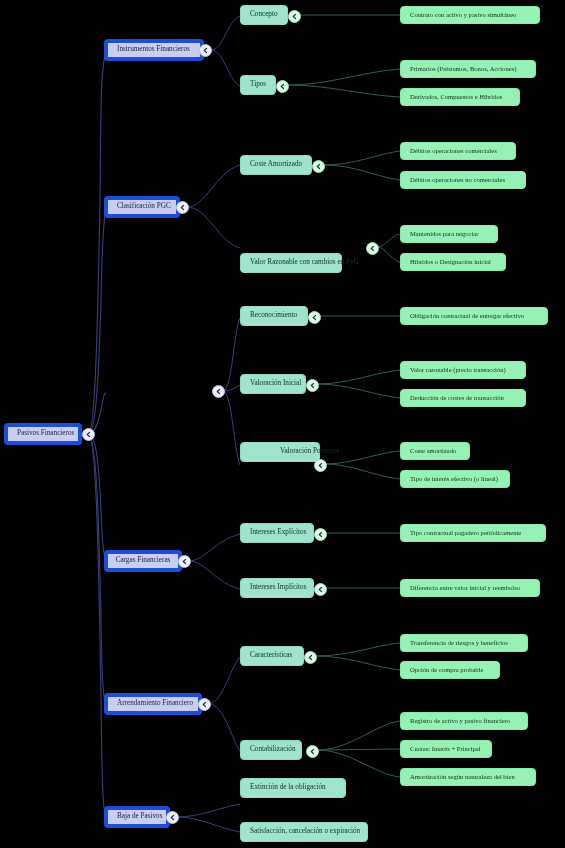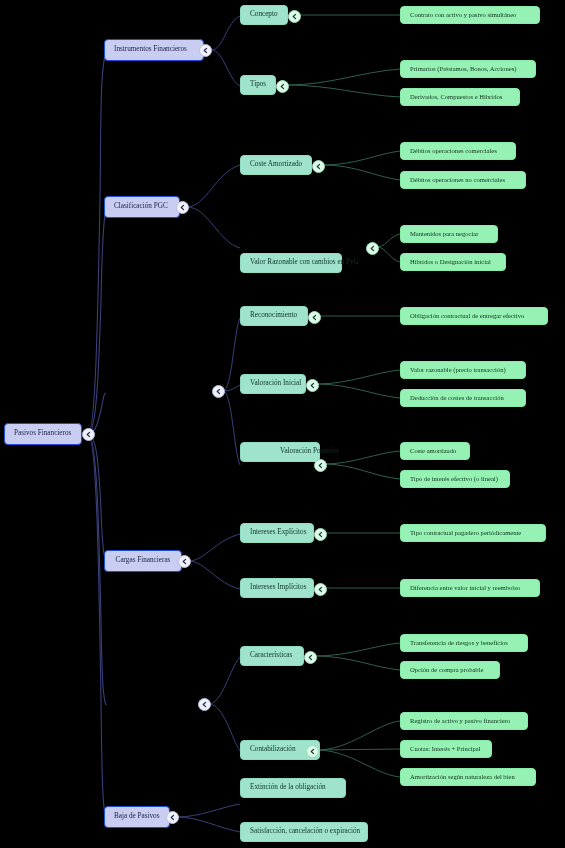--- a/index.html
+++ b/index.html
@@ -38,21 +38,21 @@
     padding: 0 9px;
   }
   .node-label {
     display: block;
     white-space: nowrap;
   }
   
   .node.lvl-root, .node.lvl1 {
     background: #c9cdf2;
     color: #1b1f3b;
-    border: 1px solid #1d4ed8;
+    border: 4px solid #1d4ed8;
     font-size: 7.2px;
     height: 22px;
   }
   
   .node.lvl2 {
     background: #9fe3cd;
     color: #10322a;
     border: 1px solid #8ddcc2;
     font-size: 7.2px;
     height: 20px;
@@ -190,20 +190,23 @@
 
   <div class="node lvl1" style="left:104px; top:550px; width:78px;justify-content:center;">
     <span class="node-label">Cargas Financieras</span>
   </div>
   <div class="toggle" style="left:178px; top:555px;">
     <svg width="7" height="7" viewBox="0 0 7 7">
         <path d="M4.6,1.3 L2.2,3.5 L4.6,5.7" fill="none" stroke="#1b1f3b" stroke-width="1.1" stroke-linecap="round" stroke-linejoin="round"></path>
       </svg>
   </div>
 
+  <div class="node lvl1" style="left:104px; top:693px; width:98px;">
+    <span class="node-label">Arrendamiento Financiero</span>
+  </div>
   <div class="toggle" style="left:198px; top:698px;">
     <svg width="7" height="7" viewBox="0 0 7 7">
         <path d="M4.6,1.3 L2.2,3.5 L4.6,5.7" fill="none" stroke="#1b1f3b" stroke-width="1.1" stroke-linecap="round" stroke-linejoin="round"></path>
       </svg>
   </div>
 
   <div class="node lvl1" style="left:104px; top:806px; width:66px;">
     <span class="node-label">Baja de Pasivos</span>
   </div>
   <div class="toggle" style="left:166px; top:811px;">
@@ -343,21 +346,21 @@
         <path d="M4.6,1.3 L2.2,3.5 L4.6,5.7" fill="none" stroke="#10322a" stroke-width="1.1" stroke-linecap="round" stroke-linejoin="round"></path>
       </svg>
   </div>
   <div class="node lvl3" style="left:400px; top:634px; width:128px;">
     <span class="node-label">Transferencia de riesgos y beneficios</span>
   </div>
   <div class="node lvl3" style="left:400px; top:661px; width:100px;">
     <span class="node-label">Opción de compra probable</span>
   </div>
 
-  <div class="node lvl2" style="left:240px; top:740px; width:80px;">
+  <div class="node lvl2" style="left:240px; top:740px; width:62px;">
     <span class="node-label">Contabilización</span>
   </div>
   <div class="toggle green" style="left:306px; top:745px;">
     <svg width="7" height="7" viewBox="0 0 7 7">
         <path d="M4.6,1.3 L2.2,3.5 L4.6,5.7" fill="none" stroke="#10322a" stroke-width="1.1" stroke-linecap="round" stroke-linejoin="round"></path>
       </svg>
   </div>
   <div class="node lvl3" style="left:400px; top:712px; width:128px;">
     <span class="node-label">Registro de activo y pasivo financiero</span>
   </div>

